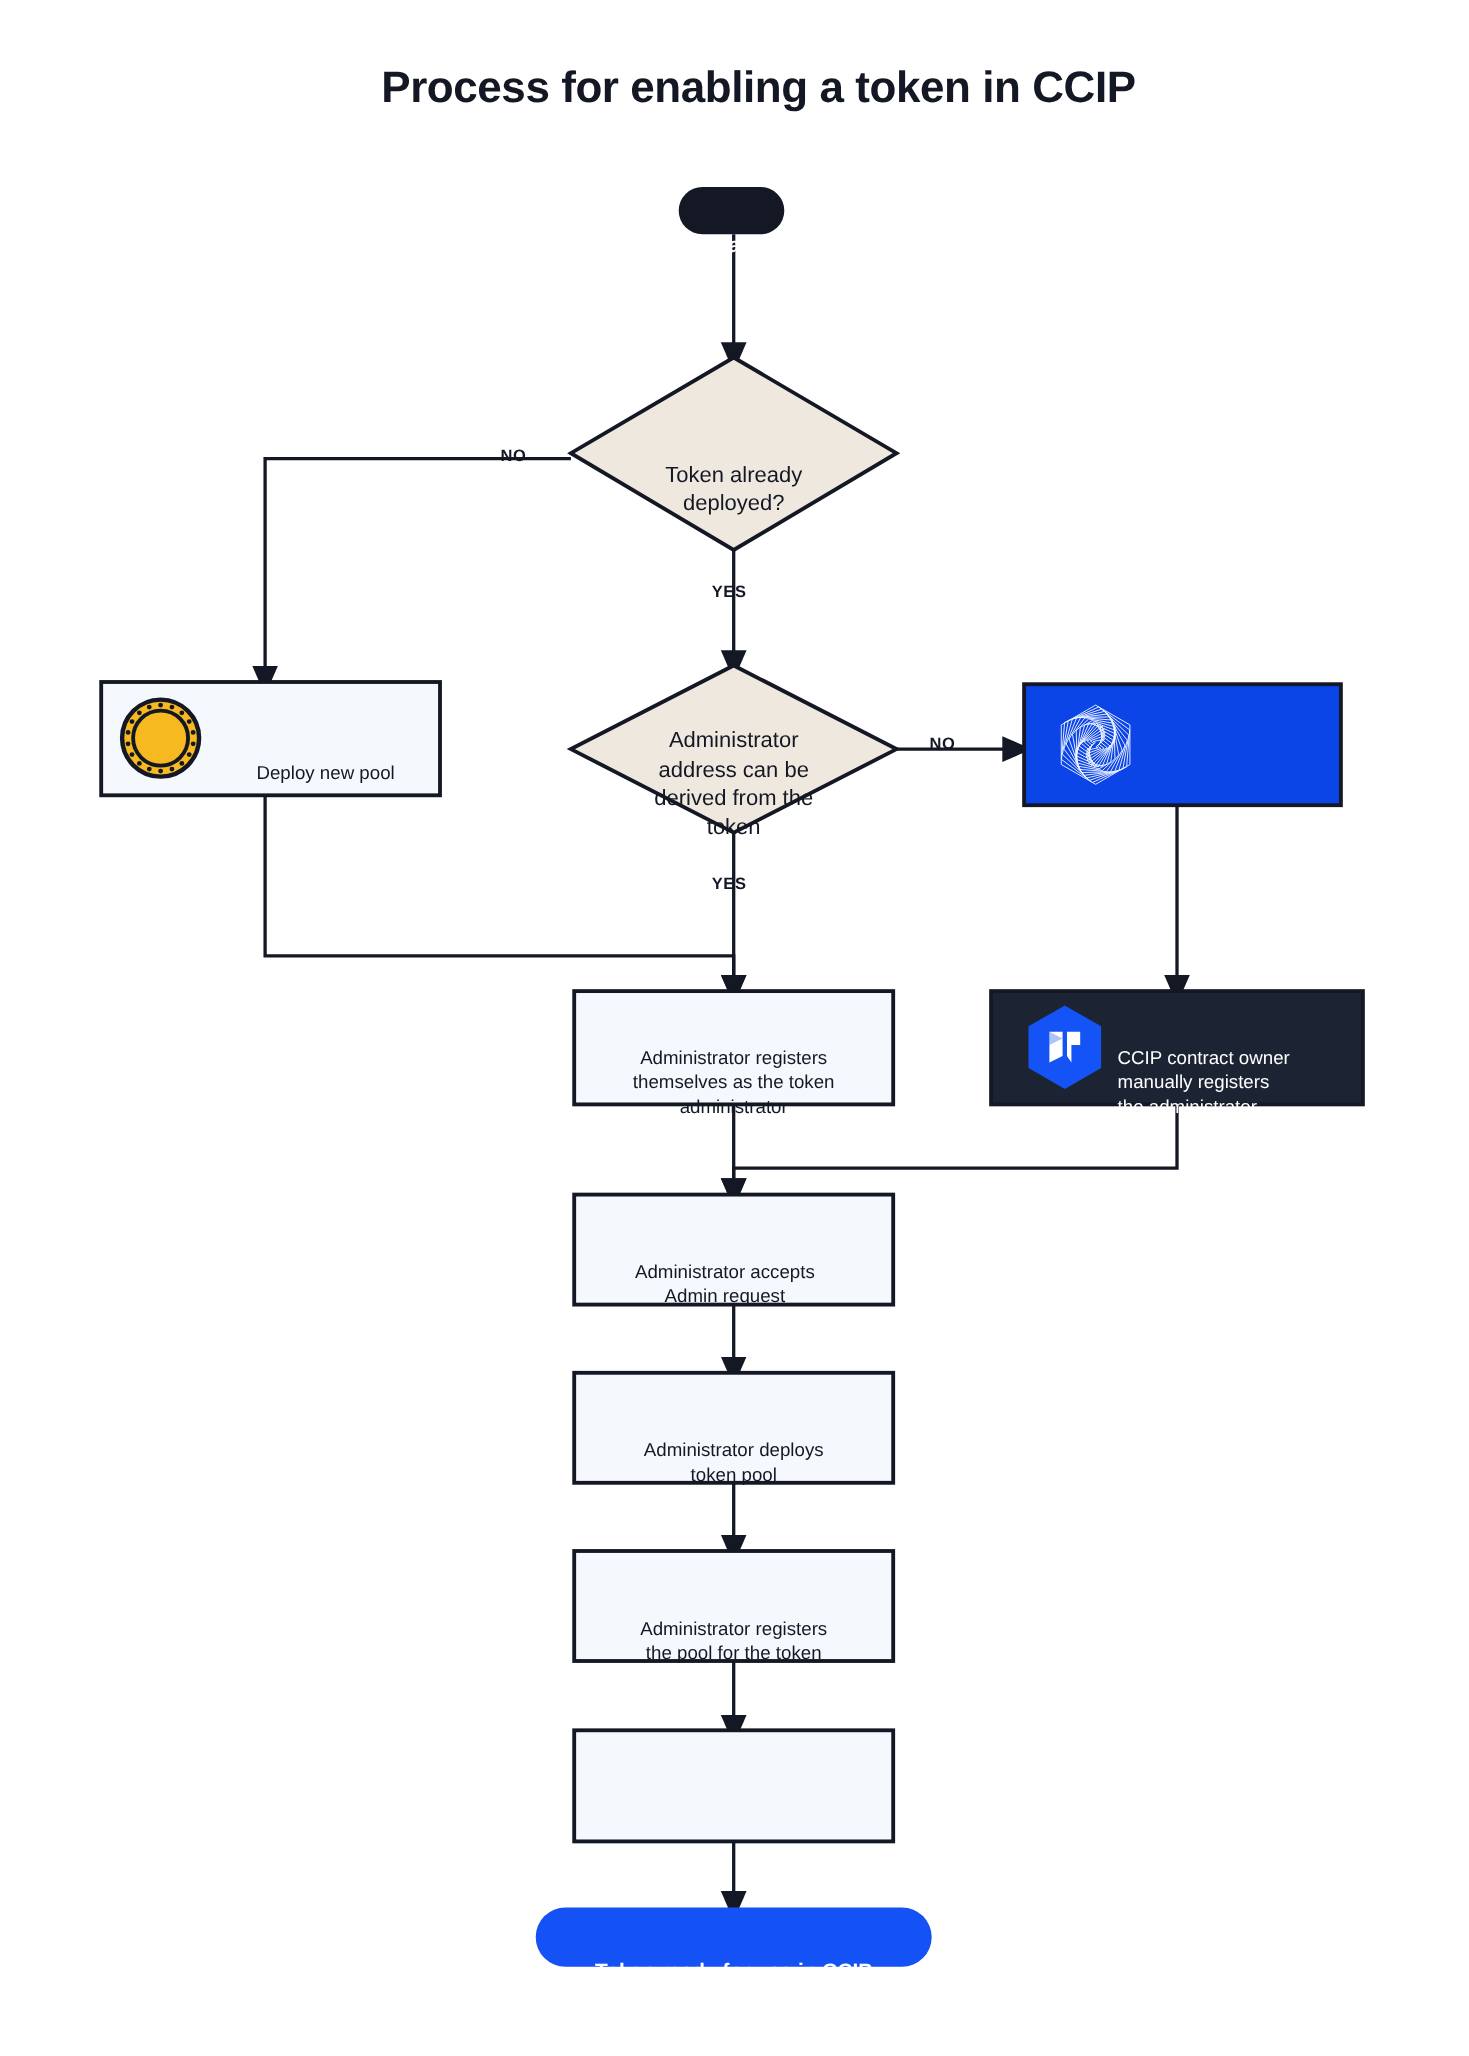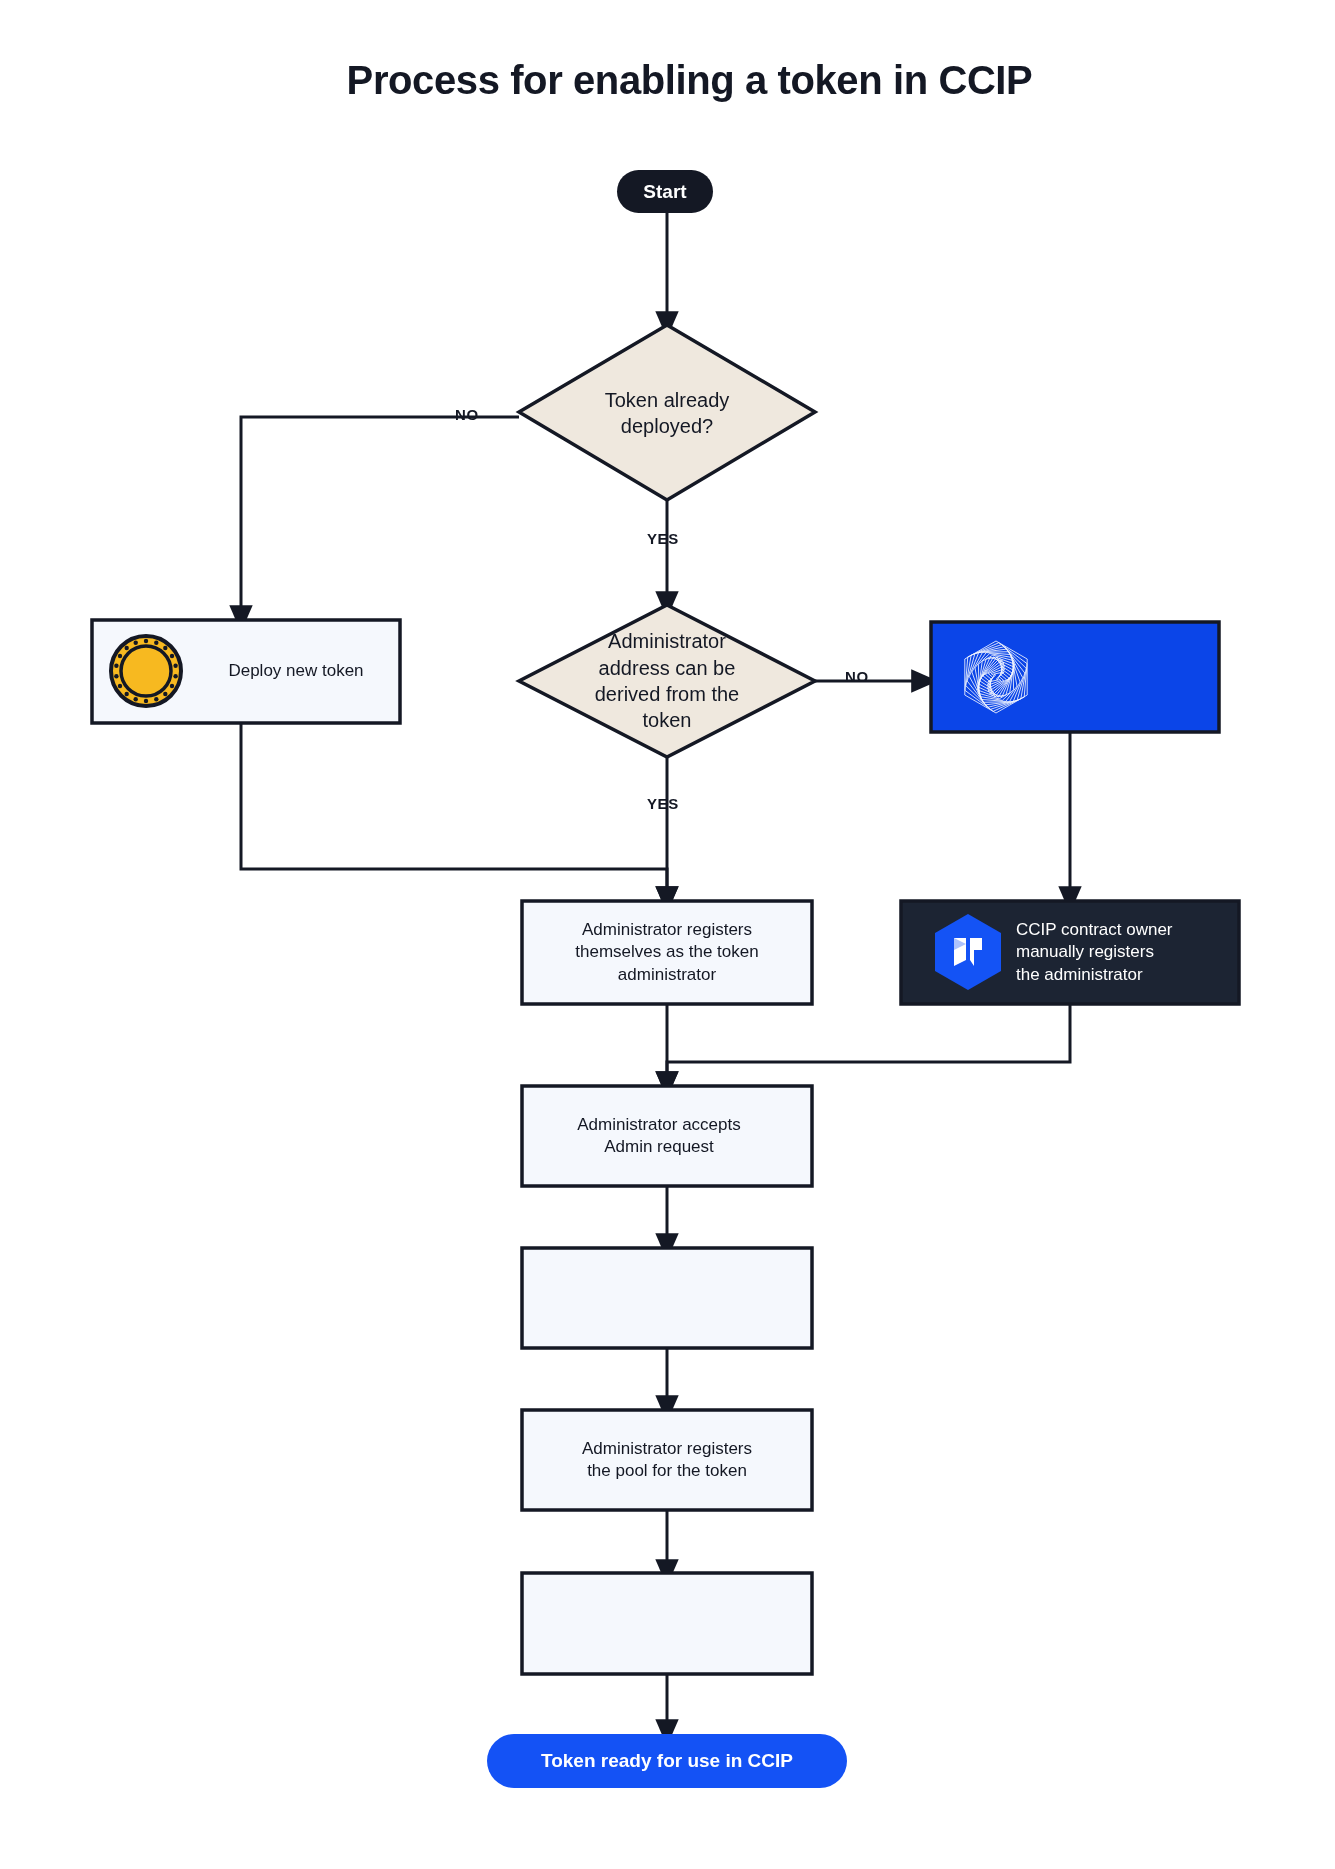--- a/index.html
+++ b/index.html
@@ -41,20 +41,21 @@
   }
   
   .node-label {
     position: absolute;
     display: flex;
     align-items: center;
     justify-content: center;
     text-align: center;
     line-height: 1.32;
     pointer-events: none;
+    margin-top: 32px;
   }
   .pill-text { font-size: 19px; font-weight: 700; color: #ffffff; }
   .box-text  { font-size: 17px; font-weight: 400; color: #141824; }
   .box-text-light { font-size: 17px; font-weight: 400; color: #ffffff; }
   .diamond-text { font-size: 20px; font-weight: 400; color: #141824; }
   .edge-label {
     position: absolute;
     font-size: 15px;
     font-weight: 700;
     letter-spacing: 0.6px;
@@ -189,39 +190,41 @@
   <div class="node-label pill-text" style="left:617px; top:170px; width:96px; height:43px;">Start</div>
 
   <div class="node-label diamond-text" style="left:553px; top:378px; width:228px; height:70px; white-space:pre-line;">Token already
 deployed?</div>
 
   <div class="edge-label" style="left:455px; top:406px;">NO</div>
   <div class="edge-label" style="left:647px; top:530px;">YES</div>
   <div class="edge-label" style="left:845px; top:668px;">NO</div>
   <div class="edge-label" style="left:647px; top:795px;">YES</div>
 
-  <div class="node-label box-text" style="left:196px; top:620px; width:200px; height:103px;">Deploy new token</div>
+  <div class="node-label box-text" style="left:196px; top:620px; width:200px; height:103px;">Deploy new pool</div>
 
   <div class="node-label diamond-text" style="left:562px; top:626px; width:210px; height:110px; white-space:pre-line;">Administrator
 address can be
 derived from the
 token</div>
 
 
   <div class="node-label box-text" style="left:522px; top:901px; width:290px; height:103px; white-space:pre-line;">Administrator registers
 themselves as the token
 administrator</div>
 
   <div class="node-label box-text-light" style="left:1016px; top:901px; width:226px; height:103px; justify-content:flex-start; text-align:left; white-space:pre-line;">CCIP contract owner
 manually registers
 the administrator</div>
 
   <div class="node-label box-text" style="left:522px; top:1086px; width:274px; height:100px; white-space:pre-line;">Administrator accepts
 Admin request</div>
 
+  <div class="node-label box-text" style="left:522px; top:1248px; width:290px; height:100px; white-space:pre-line;">Administrator deploys
+token pool</div>
 
   <div class="node-label box-text" style="left:522px; top:1410px; width:290px; height:100px; white-space:pre-line;">Administrator registers
 the pool for the token</div>
 
 
   <div class="node-label pill-text" style="left:487px; top:1734px; width:360px; height:54px;">Token ready for use in CCIP</div>
 
 </div>
 
 </body></html>

